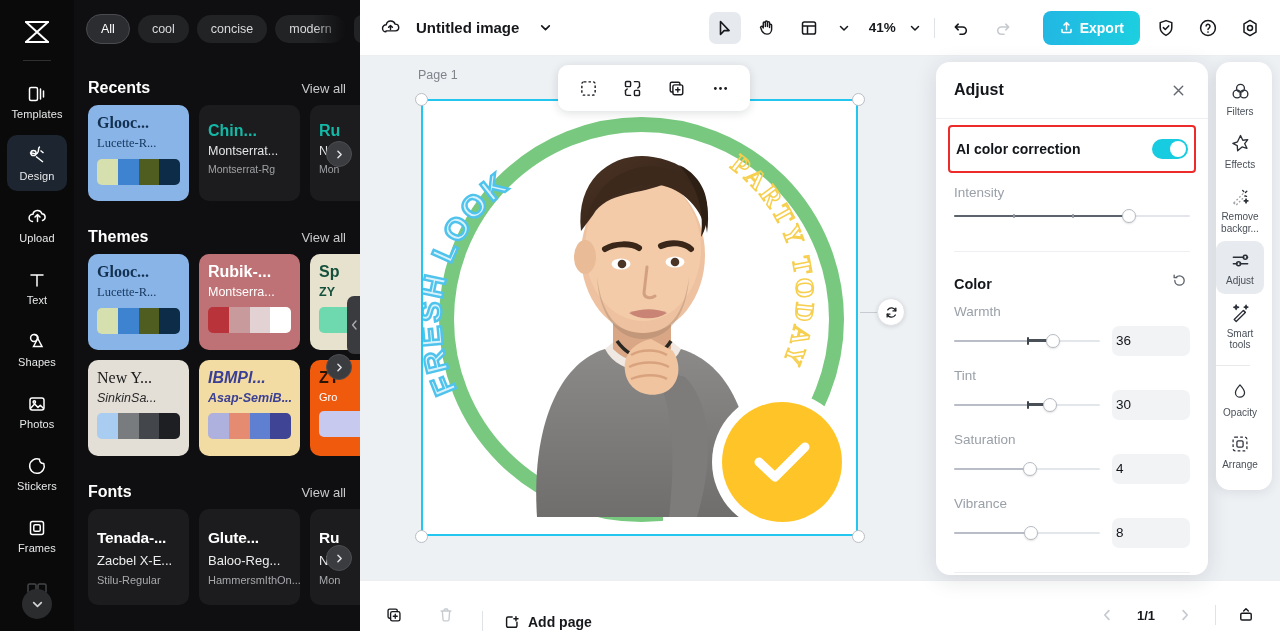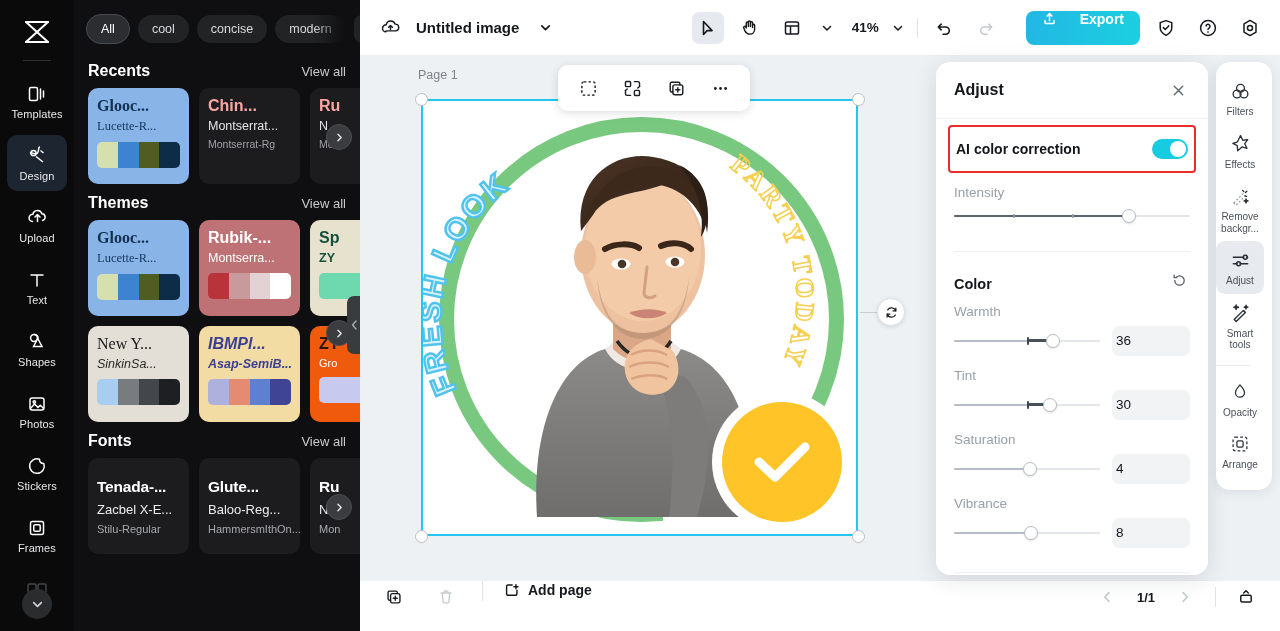--- a/index.html
+++ b/index.html
@@ -46,36 +46,36 @@
   }
   .chip.sel { background: #2c2d30; color:#fff; border: 1px solid #4a4b4f; }
   .chip.fade { -webkit-mask-image: linear-gradient(90deg,#000 55%,transparent 100%);
                mask-image: linear-gradient(90deg,#000 55%,transparent 100%); }
   .chip-more { background:#222325; width:30px; height:28px; border-radius:8px;
                display:flex; align-items:center; justify-content:center; cursor:pointer;
                flex:0 0 30px; }
 
   .sec-head { display:flex; align-items:baseline; justify-content:space-between;
               padding: 10px 14px 8px 14px; }
-  .sec-title { color:#fff; font-size:16px; font-weight:700; }
+  .sec-title { color:#fff; font-size:16px; font-weight:700;margin-top:17px; }
   .sec-link { color:#c9cacc; font-size:13px; cursor:pointer; }
 
   .row { display:flex; gap:10px; padding: 0 0 0 14px; }
   .card {
     width: 101px; height: 96px; border-radius: 10px; padding: 10px 9px;
     flex: 0 0 101px; overflow: hidden; position: relative; cursor: pointer;
   }
   .card .t1 { font-size: 16px; font-weight: 700; line-height: 1.05; white-space: nowrap; }
   .card .t2 { font-size: 12.5px; margin-top: 4px; white-space: nowrap; }
   .card .t3 { font-size: 10.5px; margin-top: 5px; white-space: nowrap; }
   .sw { display:flex; height: 26px; border-radius: 5px; overflow:hidden; margin-top: 8px; }
   .sw i { flex: 1 1 0; display:block; }
 
   .dark-card { background:#1c1c1e; }
-  .dark-card .t1 { color:#fca5a5; }
+  .dark-card .t1 { color:#14b8a6;margin-top:8px; }
   .dark-card .t2 { color:#e4e5e6; }
   .dark-card .t3 { color:#9fa1a4; }
 
   .nxt {
     position:absolute; width:26px; height:26px; border-radius:50%;
     background:#3b3c3f; display:flex; align-items:center; justify-content:center;
     cursor:pointer; z-index:5; border:1px solid #4d4e51;
   }
 
   .fcard { width:101px; height:96px; border-radius:10px; background:#1c1c1e;
@@ -97,21 +97,21 @@
             padding: 0 14px; border-bottom:1px solid #eceef0; gap: 10px; flex:0 0 56px; }
   .tb-title { font-size:15px; color:#16181c; font-weight:600; }
   .icon-btn { width:32px; height:32px; border-radius:7px; display:flex;
               align-items:center; justify-content:center; cursor:pointer; color:#16181c; }
   .icon-btn.act { background:#e6eaef; }
   .zoom-val { font-size:13.5px; color:#16181c; font-weight:600; }
   .vsep { width:1px; height:20px; background:#dfe2e6; }
   .export {
     height:34px; padding: 0 16px; border-radius:8px; color:#fff;
     background: linear-gradient(95deg,#22b7e3,#1ccfe0);
-    display:flex; gap:23px; font-size:14px; font-weight:600;
+    display:flex; align-items:center; gap:6px; font-size:14px; font-weight:600;
     cursor:pointer; border:none;
   }
 
   .canvas-wrap { flex:1 1 auto; background:#eef1f4; position:relative; overflow:hidden; }
   .page-label { position:absolute; left:58px; top:12px; font-size:12.5px; color:#7e848c; }
 
   .float-tb {
     position:absolute; left:198px; top:9px; height:46px; background:#fff;
     border-radius:10px; box-shadow:0 2px 10px rgba(20,25,35,.14);
     display:flex; align-items:center; gap:12px; padding: 0 14px; z-index: 20;
@@ -138,21 +138,21 @@
   .ring-gap { position:absolute; left:240px; top:300px; width:140px; height:125px;
               background:#fff; border-radius:0; }
   .photo { position:absolute; left:78px; top:26px; width:280px; height:390px; overflow:hidden; }
   .check-badge { position:absolute; right:14px; bottom:12px; width:120px; height:120px;
                  border-radius:50%; background:#ffc528; display:flex;
                  align-items:center; justify-content:center;
                  box-shadow: 0 0 0 10px #fff; }
   .arc-text { position:absolute; pointer-events:none; }
 
   .bottombar { height:51px; background:#fff; border-top:1px solid #eceef0;
-               display:flex; align-items:flex-start; padding: 0 18px; flex:0 0 51px; gap:20px; }
+               display:flex; align-items:flex-end; padding: 0 18px; flex:0 0 51px; gap:20px; }
   .addpage { display:flex; align-items:center; gap:7px; font-size:14px;
              color:#16181c; font-weight:600; cursor:pointer; }
   .pager { margin-left:auto; display:flex; align-items:center; gap:14px; }
   .pager-num { font-size:13px; color:#16181c; font-weight:600; }
 
   
   .adjust {
     position:absolute; right:72px; top:62px; width:272px; height:513px;
     background:#fff; border-radius:14px; box-shadow:0 4px 22px rgba(25,32,45,.13);
     z-index:40; overflow:hidden; display:flex; flex-direction:column;

